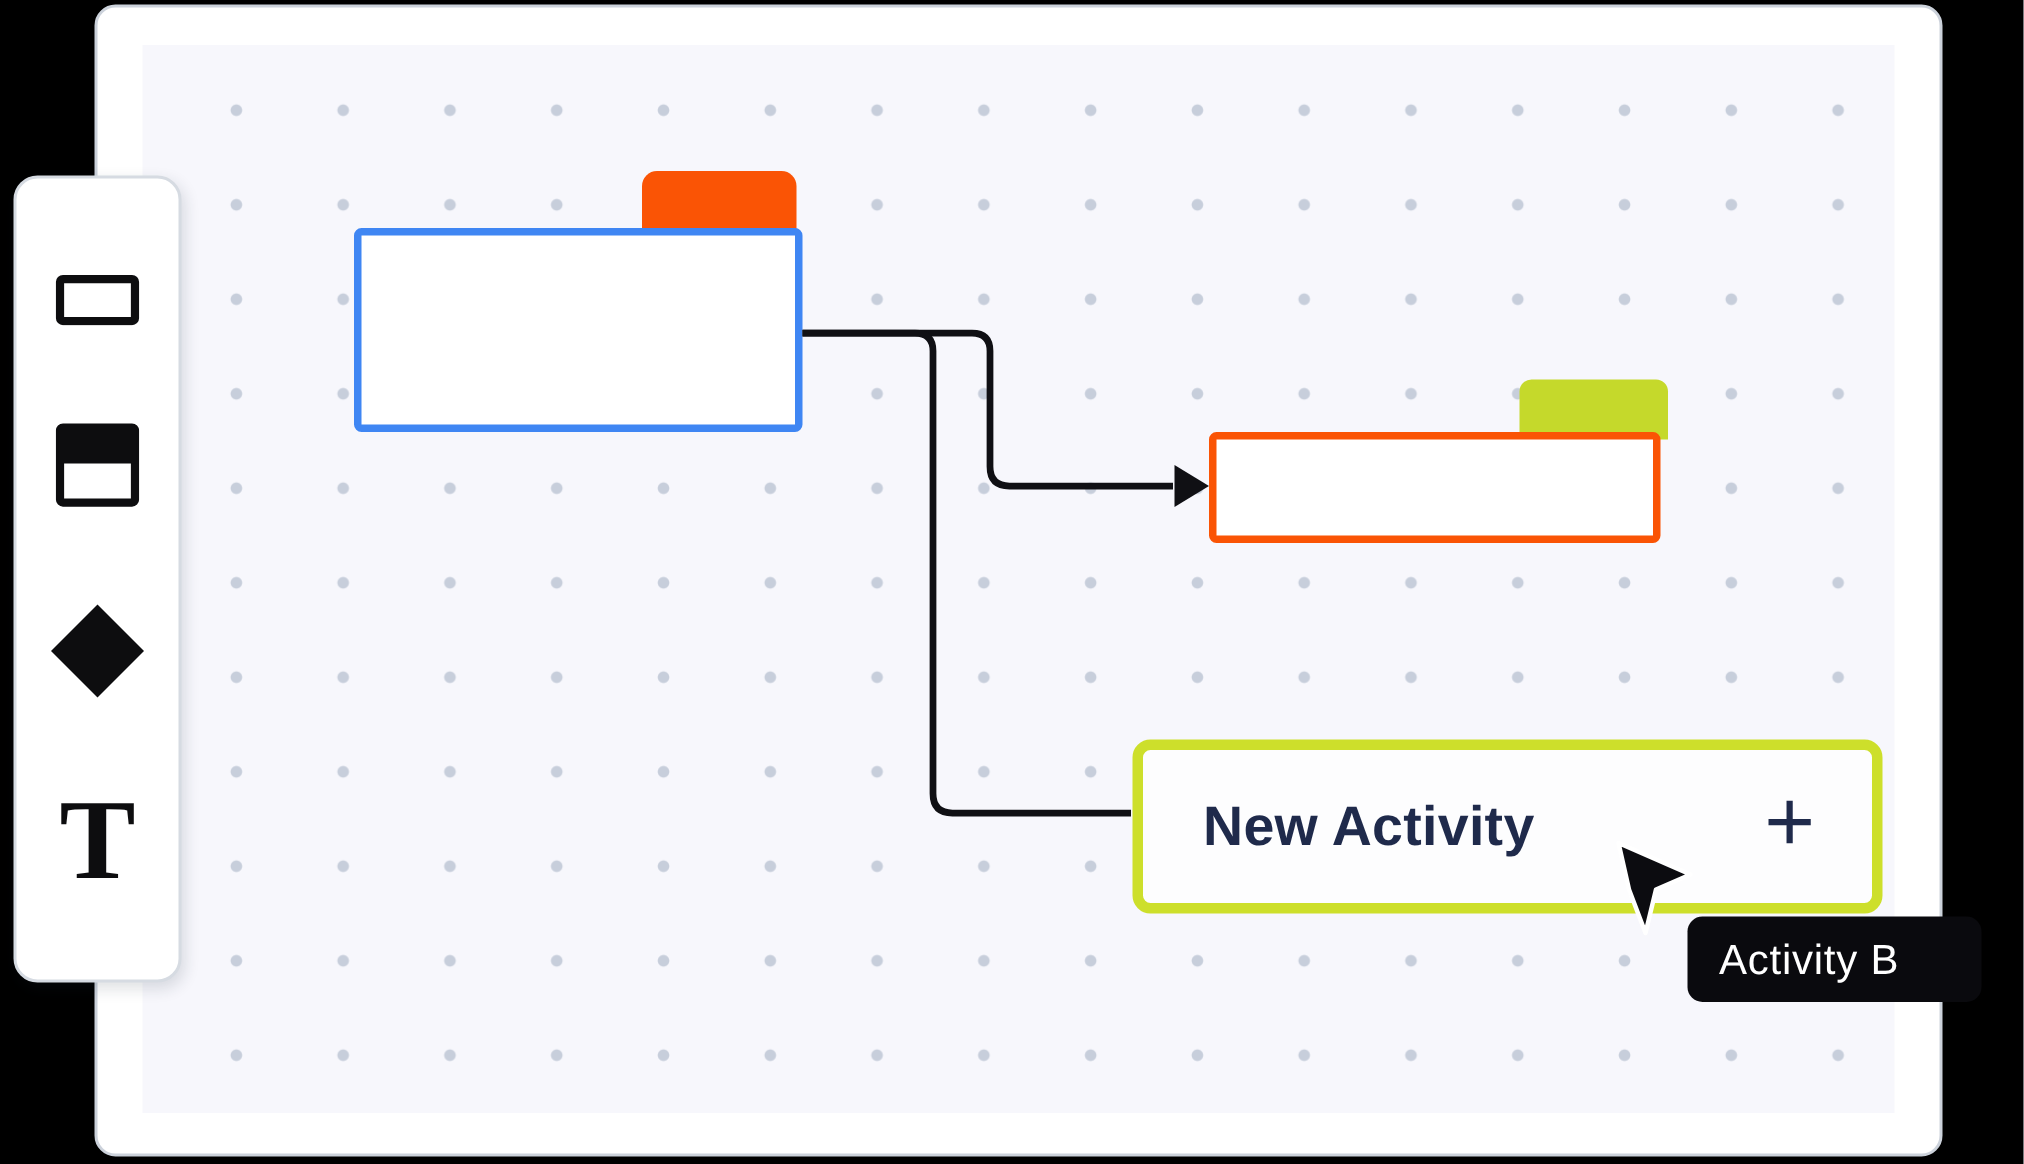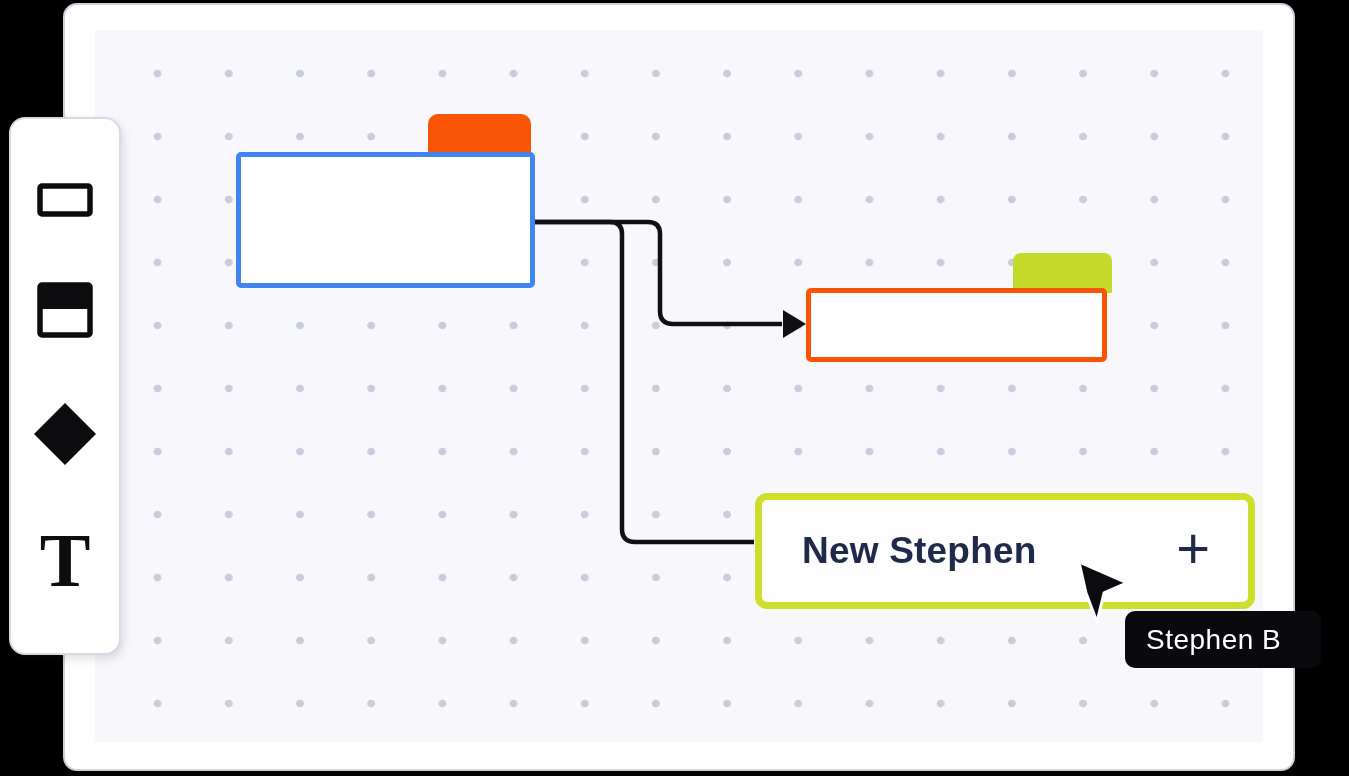--- a/index.html
+++ b/index.html
@@ -89,40 +89,40 @@
 
 <div class="abs canvas"></div>
 
 <div class="abs tab tab-orange"></div>
 <div class="abs tab tab-lime"></div>
 
 <div class="abs node node-blue"></div>
 <div class="abs node node-orange"></div>
 
 <div class="abs node-new-activity">
-  <span class="node-label">New Stephen</span>
+  <span class="node-label">New Activity</span>
   <span class="plus-glyph">+</span>
 </div>
 
 <svg class="abs overlay" width="1349" height="776" viewBox="0 0 1349 776">
 
   <g class="hit">
     <path d="M 535 222 H 648 Q 660 222 660 234 V 311 Q 660 324 673 324 H 782" fill="none" stroke="#101014" stroke-width="4.5"></path>
     <polygon points="783,310 806,324 783,338" fill="#101014"></polygon>
   </g>
 
   <g class="hit">
     <path d="M 535 222 H 610 Q 622 222 622 234 V 529 Q 622 542 635 542 H 754" fill="none" stroke="#101014" stroke-width="4.5"></path>
   </g>
 
   <polygon points="1079,562 1127,583 1104,593 1097,622 1086,593" fill="#0c0c10" stroke="#ffffff" stroke-width="3" stroke-linejoin="round"></polygon>
 </svg>
 
 <div class="abs collab-label">
-  <span>Stephen B</span>
+  <span>Activity B</span>
 </div>
 
 <div class="abs toolbar">
   <div class="tool">
     <svg width="56" height="34" viewBox="0 0 56 34">
       <rect x="3" y="3" width="50" height="28" rx="2" fill="none" stroke="#0d0d0f" stroke-width="5.5"></rect>
     </svg>
   </div>
   <div class="tool">
     <svg width="56" height="56" viewBox="0 0 56 56">

